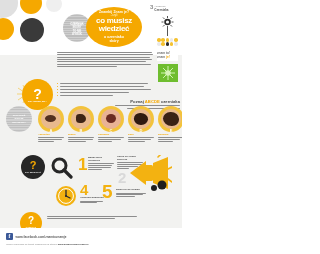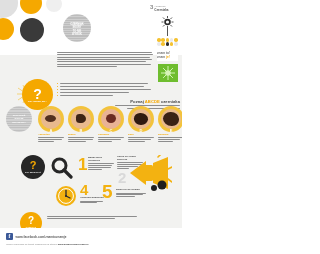--- a/index.html
+++ b/index.html
@@ -128,20 +128,28 @@
     <div class="deco" style="left:20px;top:18px;width:24px;height:24px;background:#3a3a3a;"></div>
     <div class="deco" style="left:46px;top:-4px;width:16px;height:16px;background:#efefef;"></div>
   </div>
 
   <div id="greyball" class="circ">
     <span class="gl" style="top:9px;">CZERNIAK</span>
     <span class="gl" style="top:12.4px;">SKÓRY</span>
     <span class="gl" style="top:15.8px;">TO NIE WYROK</span>
   </div>
 
+  <div id="titlebubble">
+    <div class="t1">Znamkij Znam je?</div>
+    <div class="t2">- czyli</div>
+    <div class="t3">co musisz</div>
+    <div class="t4">wiedzieć</div>
+    <div class="t5">o czerniaku</div>
+    <div class="t6">skóry</div>
+  </div>
 
   <div id="logo-academy">
     <div style="display:flex;align-items:flex-start;">
       <span class="mark">3</span>
       <span style="margin-left:1px;padding-top:.6px;">
         <span style="display:block;font-size:2.5px;color:#8a8a8a;">Akademia</span>
         <span style="display:block;font-size:3px;color:#555;font-weight:bold;">Czerniaka</span>
       </span>
     </div>
   </div>

